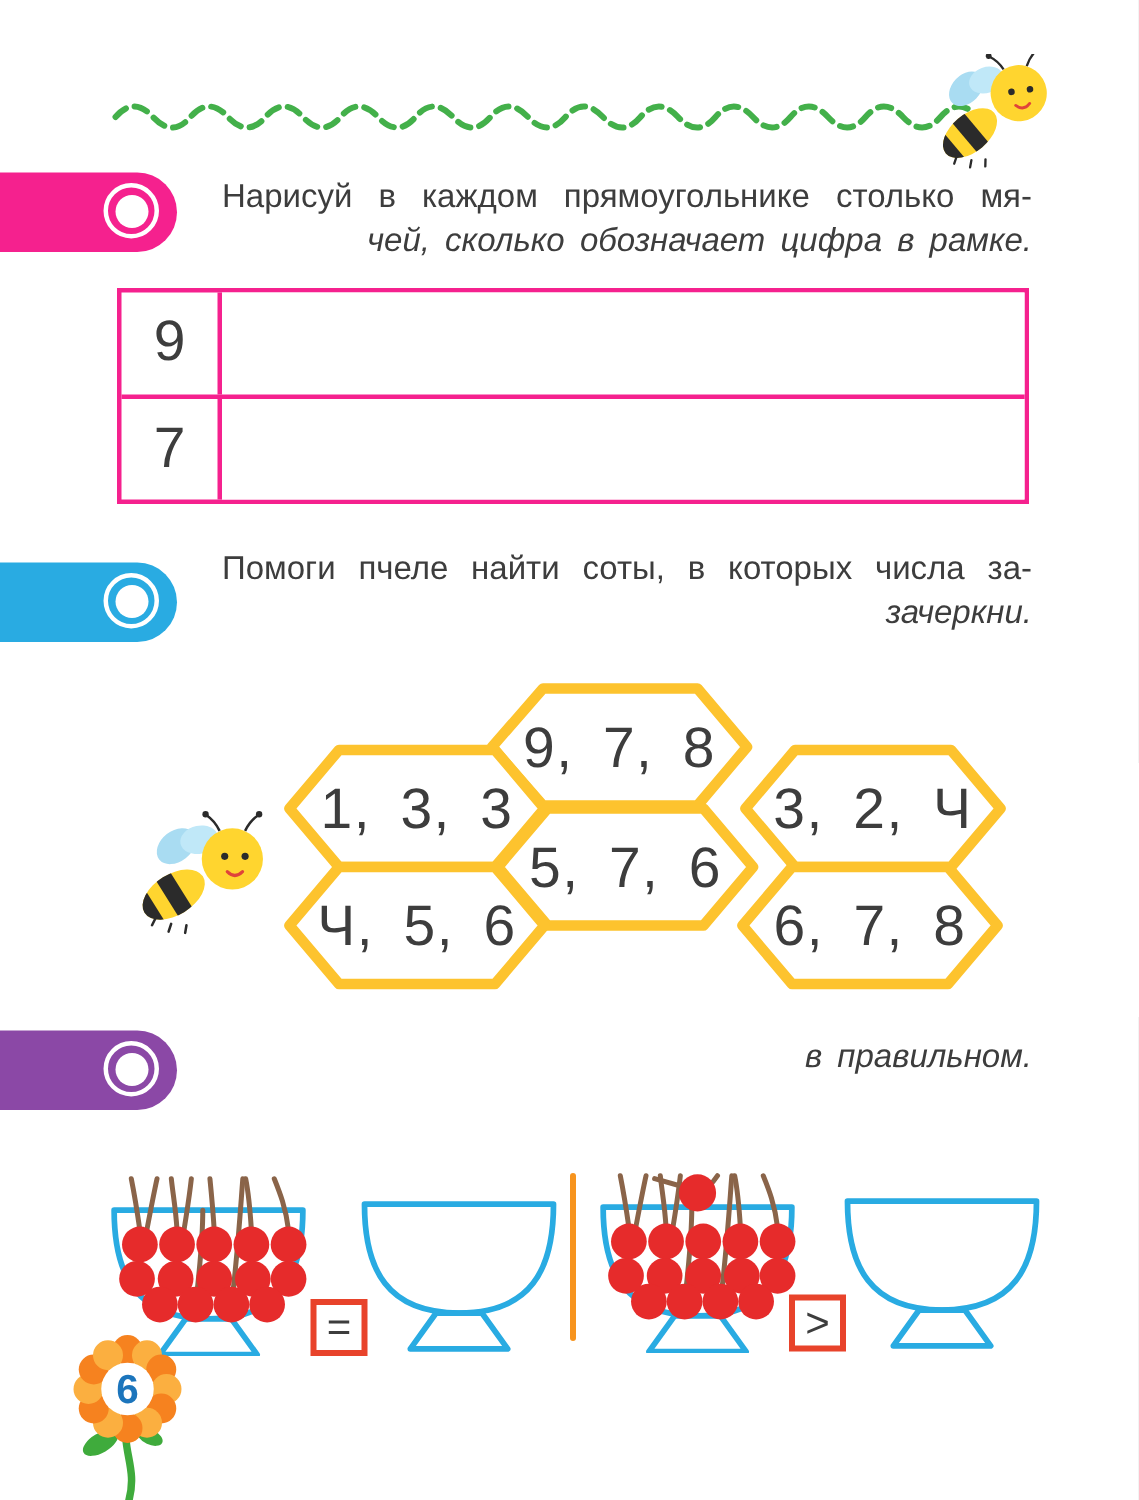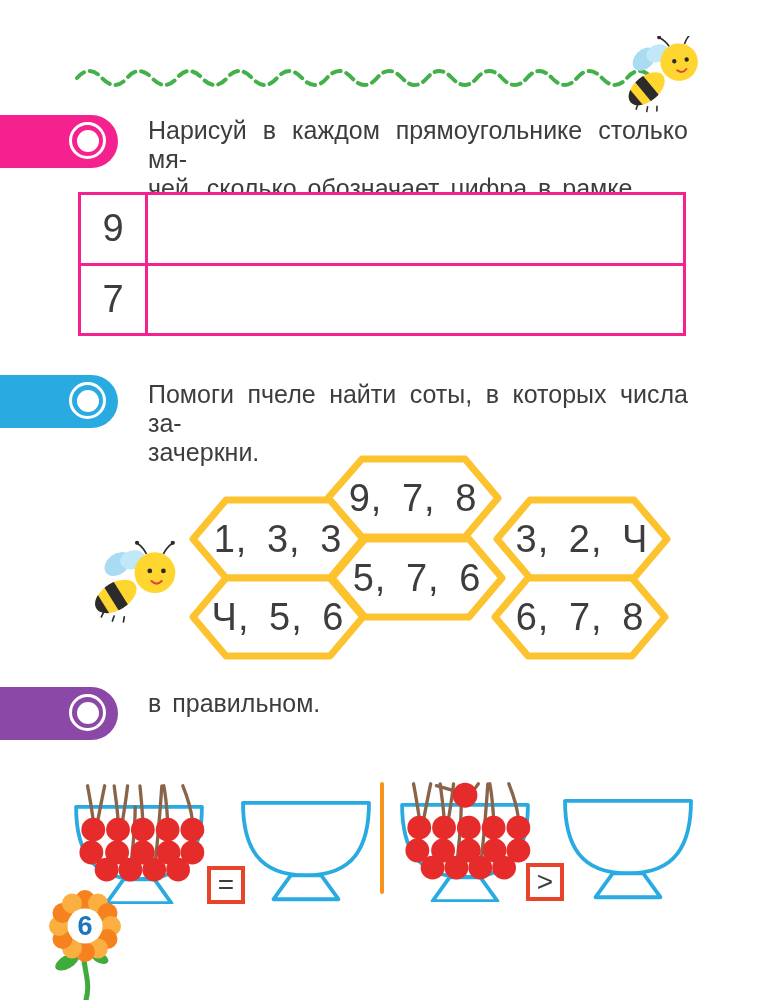--- a/index.html
+++ b/index.html
@@ -9,23 +9,23 @@
 
   
   .marker{position:absolute;left:0;width:118px;height:53px;border-radius:0 27px 27px 0;}
   .marker.pink{background:#f5218e;}
   .marker.blue{background:#29abe2;}
   .marker.purple{background:#8b48a6;}
   .marker-ring{position:absolute;left:69px;top:7px;width:31px;height:31px;border:3.5px solid #fff;border-radius:50%;}
   .marker-dot{position:absolute;left:77px;top:15px;width:22px;height:22px;background:#fff;border-radius:50%;}
 
   
-  .task-text{position:absolute;left:148px;width:540px;font-size:25px;line-height:29px;color:#3d3d3d;}
+  .task-text{position:absolute;left:148px;width:540px;font-size:22px;line-height:29px;color:#3d3d3d;}
   .task-text .just{text-align:justify;text-align-last:justify;}
-  .task-text .last{text-align:left;word-spacing:4px;}
+  .task-text .last{text-align:right;word-spacing:4px;font-style:italic;}
 
   
   .ball-table{position:absolute;left:78px;top:192px;width:608px;height:144px;
               border:3px solid #f5218e;box-sizing:border-box;display:flex;flex-direction:column;}
   .ball-row{flex:1;display:flex;}
   .ball-row + .ball-row{border-top:3px solid #f5218e;}
   .digit-cell{width:64px;border-right:3px solid #f5218e;display:flex;align-items:center;justify-content:center;
               font-size:38px;color:#3d3d3d;}
   .empty-cell{flex:1;background:#fff;}
 
@@ -103,21 +103,21 @@
     <div class="ball-row">
       <div class="digit-cell">7</div>
       <div class="empty-cell"></div>
     </div>
   </div>
 
   <div class="marker blue" style="top:375px">
     <div class="marker-ring"></div>
     <div class="marker-dot"></div>
   </div>
-  <div class="task-text" style="top:380px">
+  <div class="task-text" style="top:364px">
     <div class="just">Помоги пчеле найти соты, в которых числа за-</div>
     <div class="last">зачеркни.</div>
   </div>
 
   <svg class="abs" style="left:0;top:448px" width="759" height="215" viewBox="0 448 759 215">
     <g fill="#ffffff" stroke="#fdc32e" stroke-width="7" stroke-linejoin="round">
       <path d="M328,498 L362,459 H465 L498,498 L465,537 H362 Z"></path>
       <path d="M193,539 L226,500 H330 L363,539 L330,578 H226 Z"></path>
       <path d="M497,539 L530,500 H634 L667,539 L634,578 H530 Z"></path>
       <path d="M332,578 L365,539 H469 L502,578 L469,617 H365 Z"></path>

